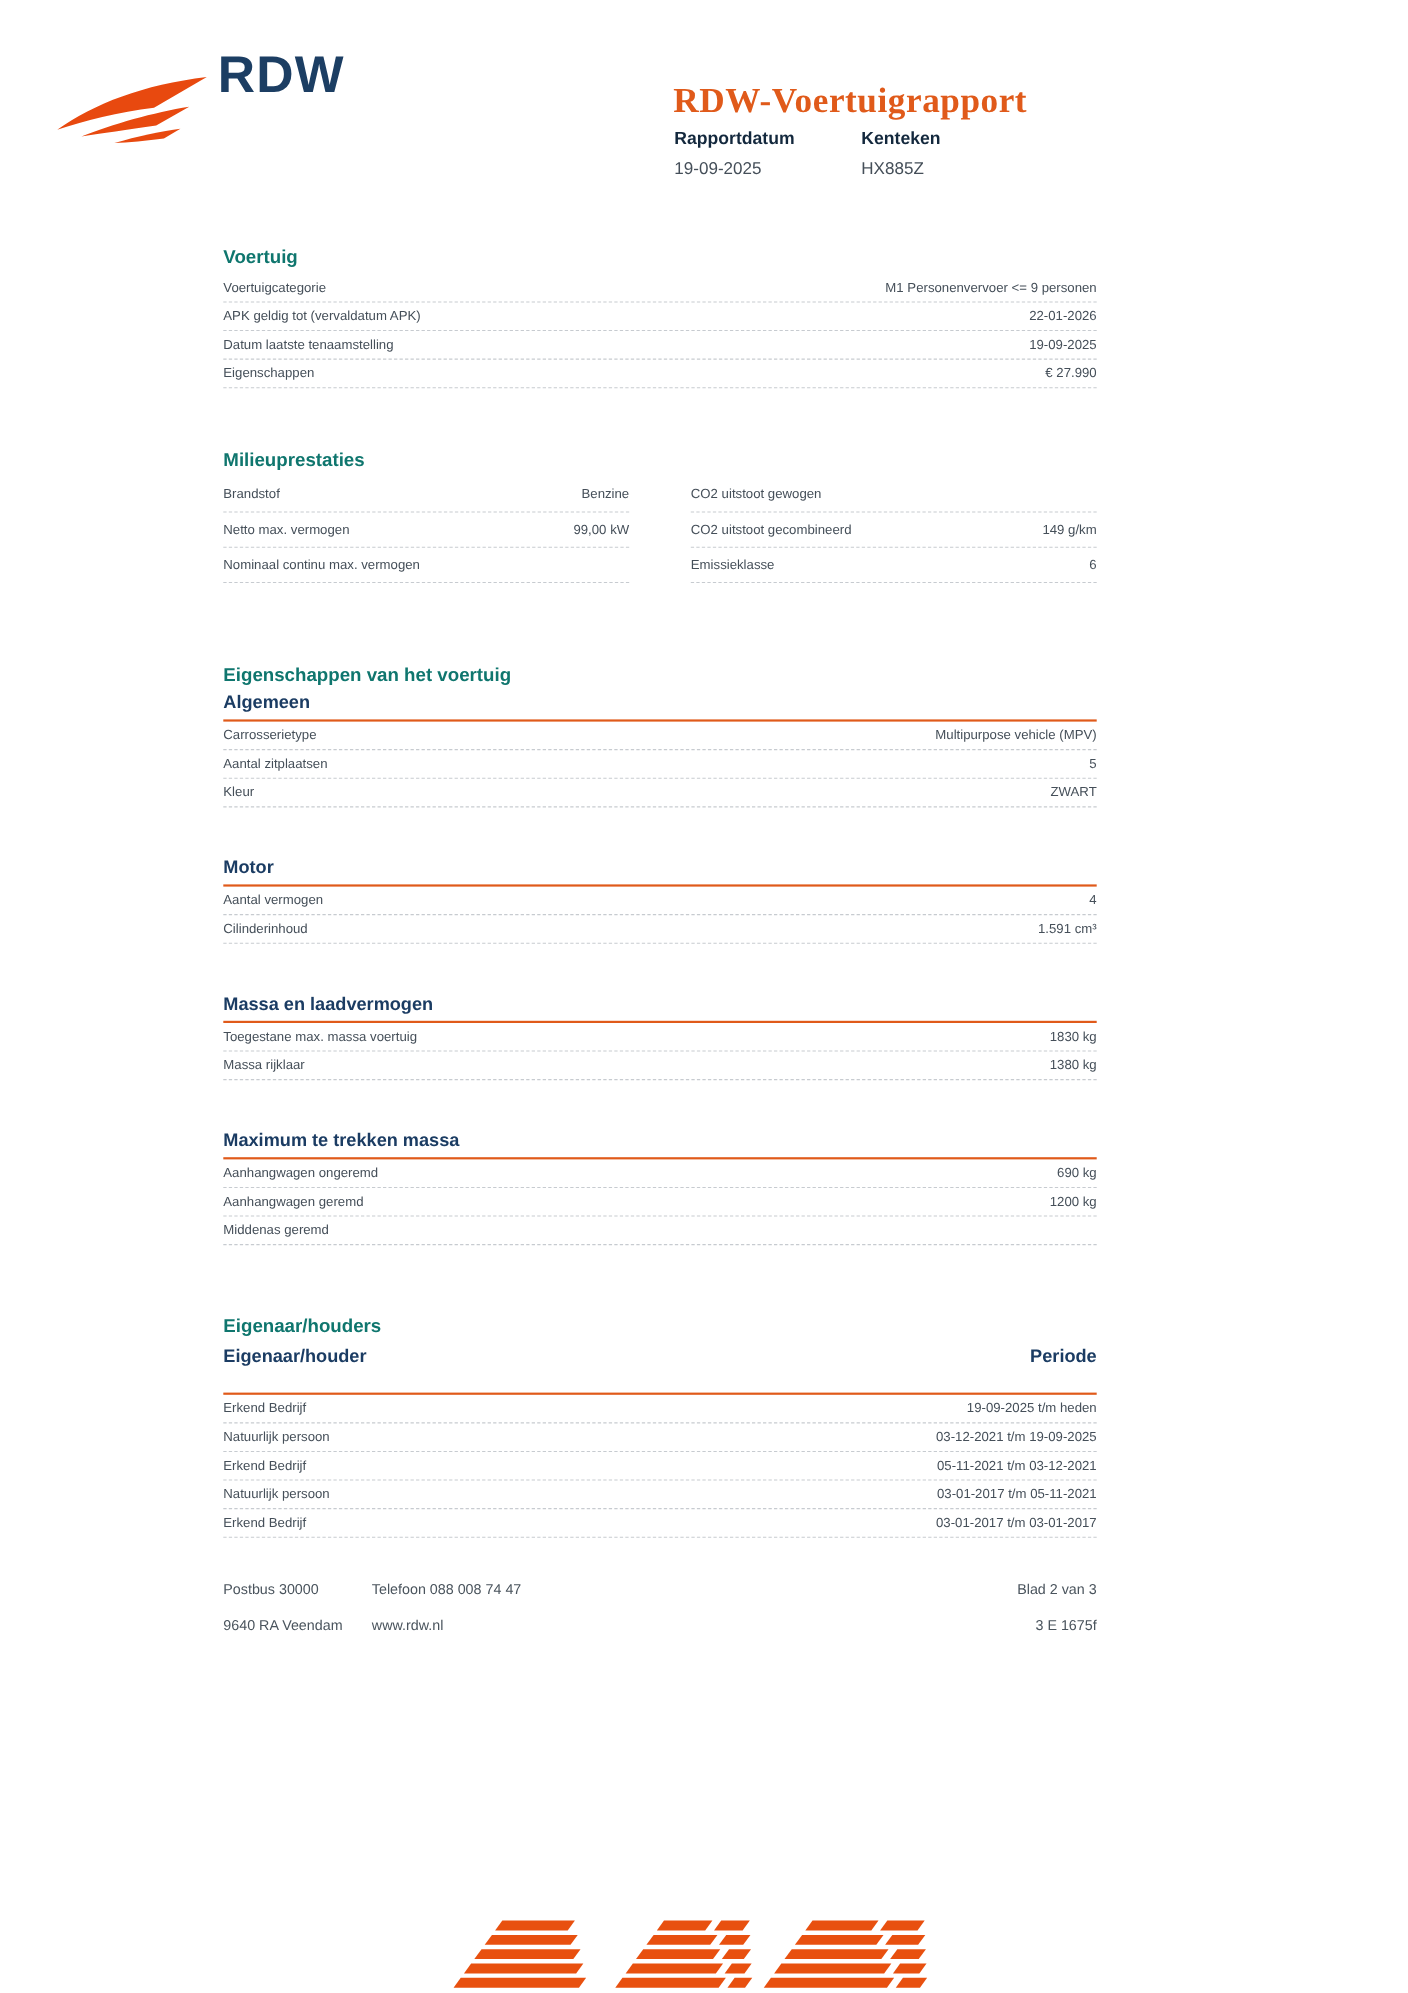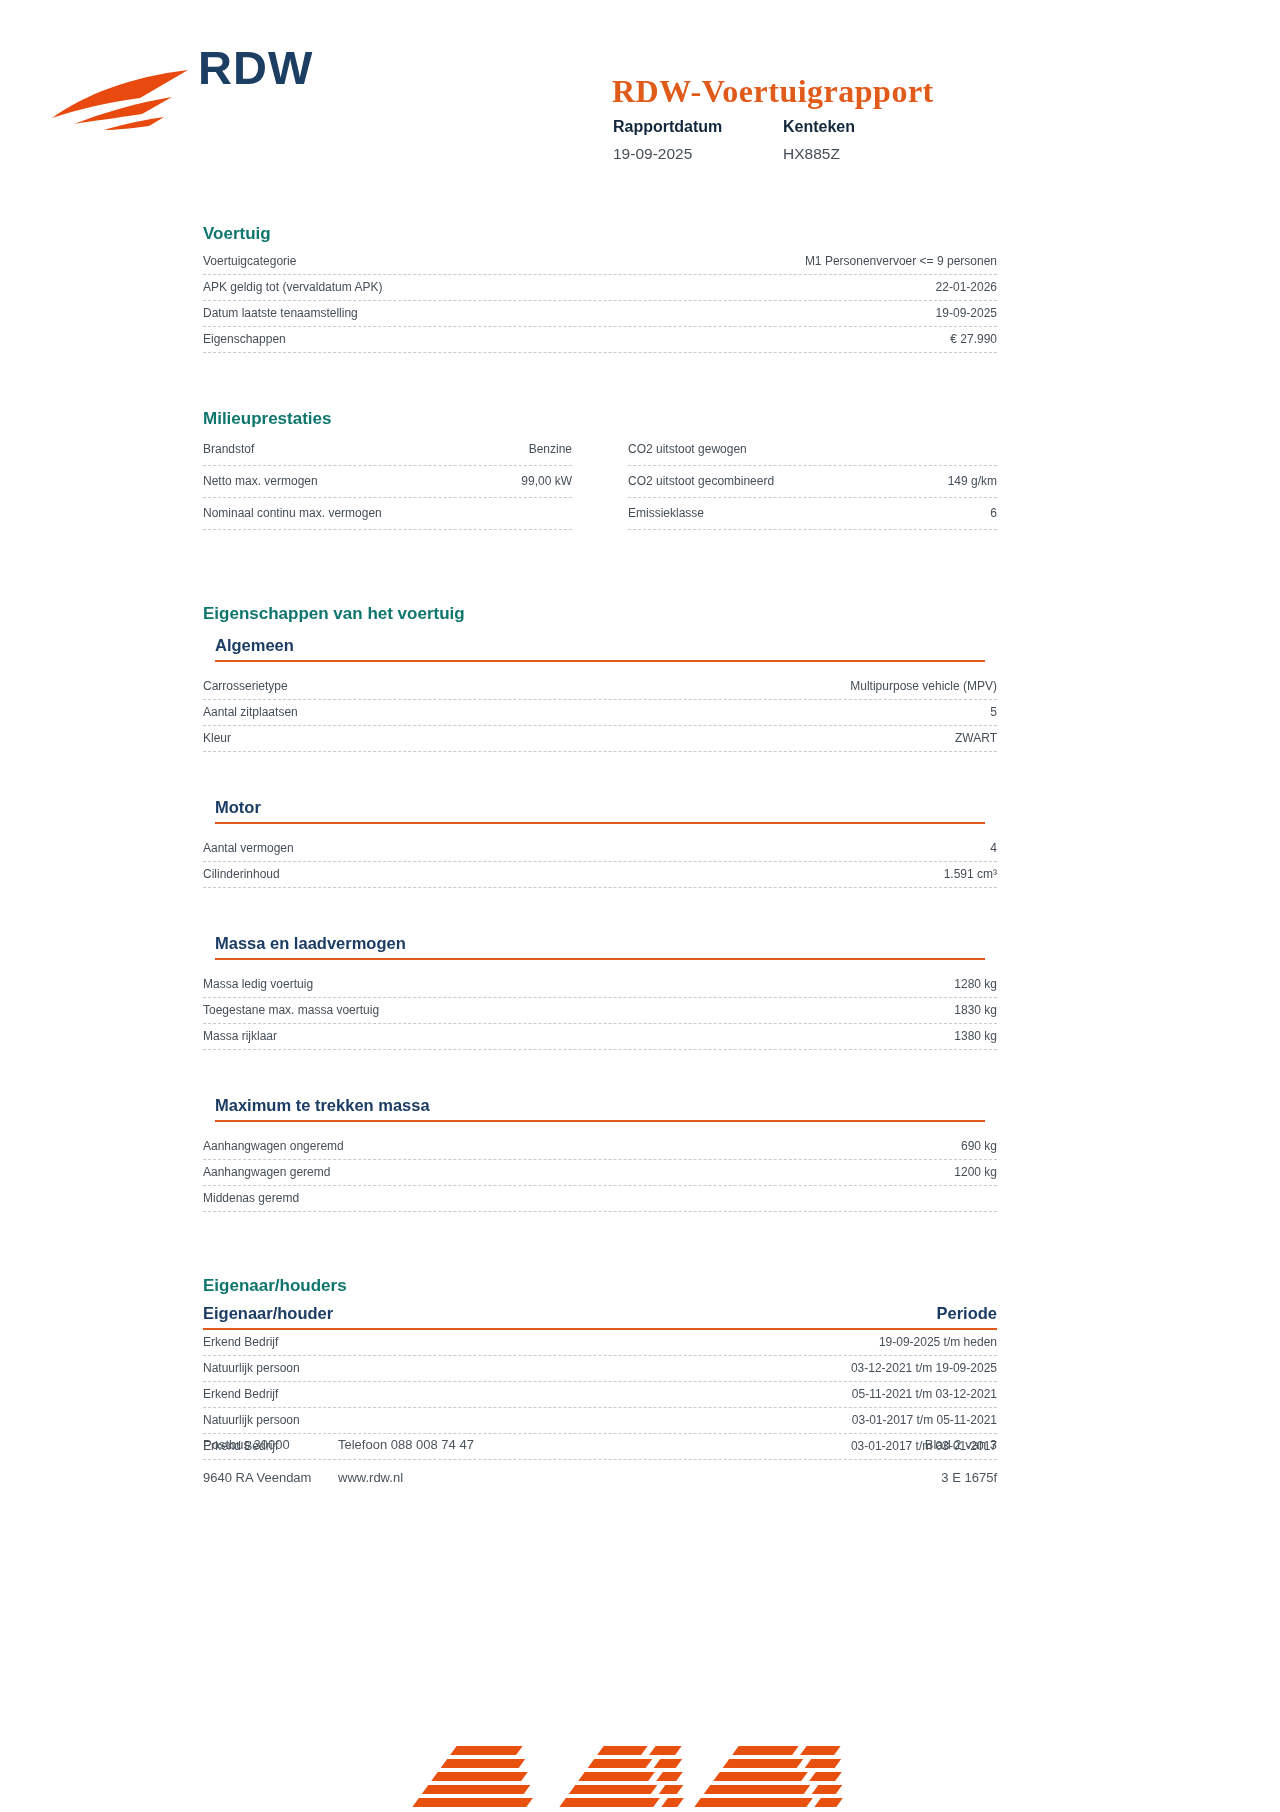--- a/index.html
+++ b/index.html
@@ -52,29 +52,29 @@
   .row .val { text-align:right; white-space:nowrap; }
 
   
   .milieu-grid { display:grid; grid-template-columns:1fr 1fr; column-gap:56px; }
   .milieu-grid .row { padding:8px 0 9px;justify-content:space-between; }
 
   
   .subsection { margin-top:46px; }
   .subsection:first-of-type { margin-top:6px; }
   .sub-heading {
-    margin:12px; padding:0 0 5px 0;
+    margin:0; padding:0 0 5px 0;
     font-size:16.5px; font-weight:700; color:#1b3c63;
     border-bottom:2px solid #e05a1a;
   }
 
   
   .owners-header {
     display:flex; justify-content:space-between;
-    margin-top:5px; padding:3px 0 5px;
+    margin-top:5px; padding:3px 0 23px;
     font-size:16.5px; font-weight:700; color:#1b3c63;
     border-bottom:2px solid #e05a1a;
   }
 
   
   .footer {
     position:absolute; left:203px; top:1437px; width:794px;
     display:flex; font-size:13px; color:#4a545d;
   }
   .f-col1 { width:135px; }
@@ -194,24 +194,20 @@
           <span class="val">4</span>
         </div>
         <div class="row">
           <span class="lbl">Cilinderinhoud</span>
           <span class="val">1.591 cm³</span>
         </div>
       </div>
 
       <div class="subsection">
         <h3 class="sub-heading">Massa en laadvermogen</h3>
-        <div class="row">
-          <span class="lbl">Massa ledig voertuig</span>
-          <span class="val">1280 kg</span>
-        </div>
         <div class="row">
           <span class="lbl">Toegestane max. massa voertuig</span>
           <span class="val">1830 kg</span>
         </div>
         <div class="row">
           <span class="lbl">Massa rijklaar</span>
           <span class="val">1380 kg</span>
         </div>
       </div>
 

